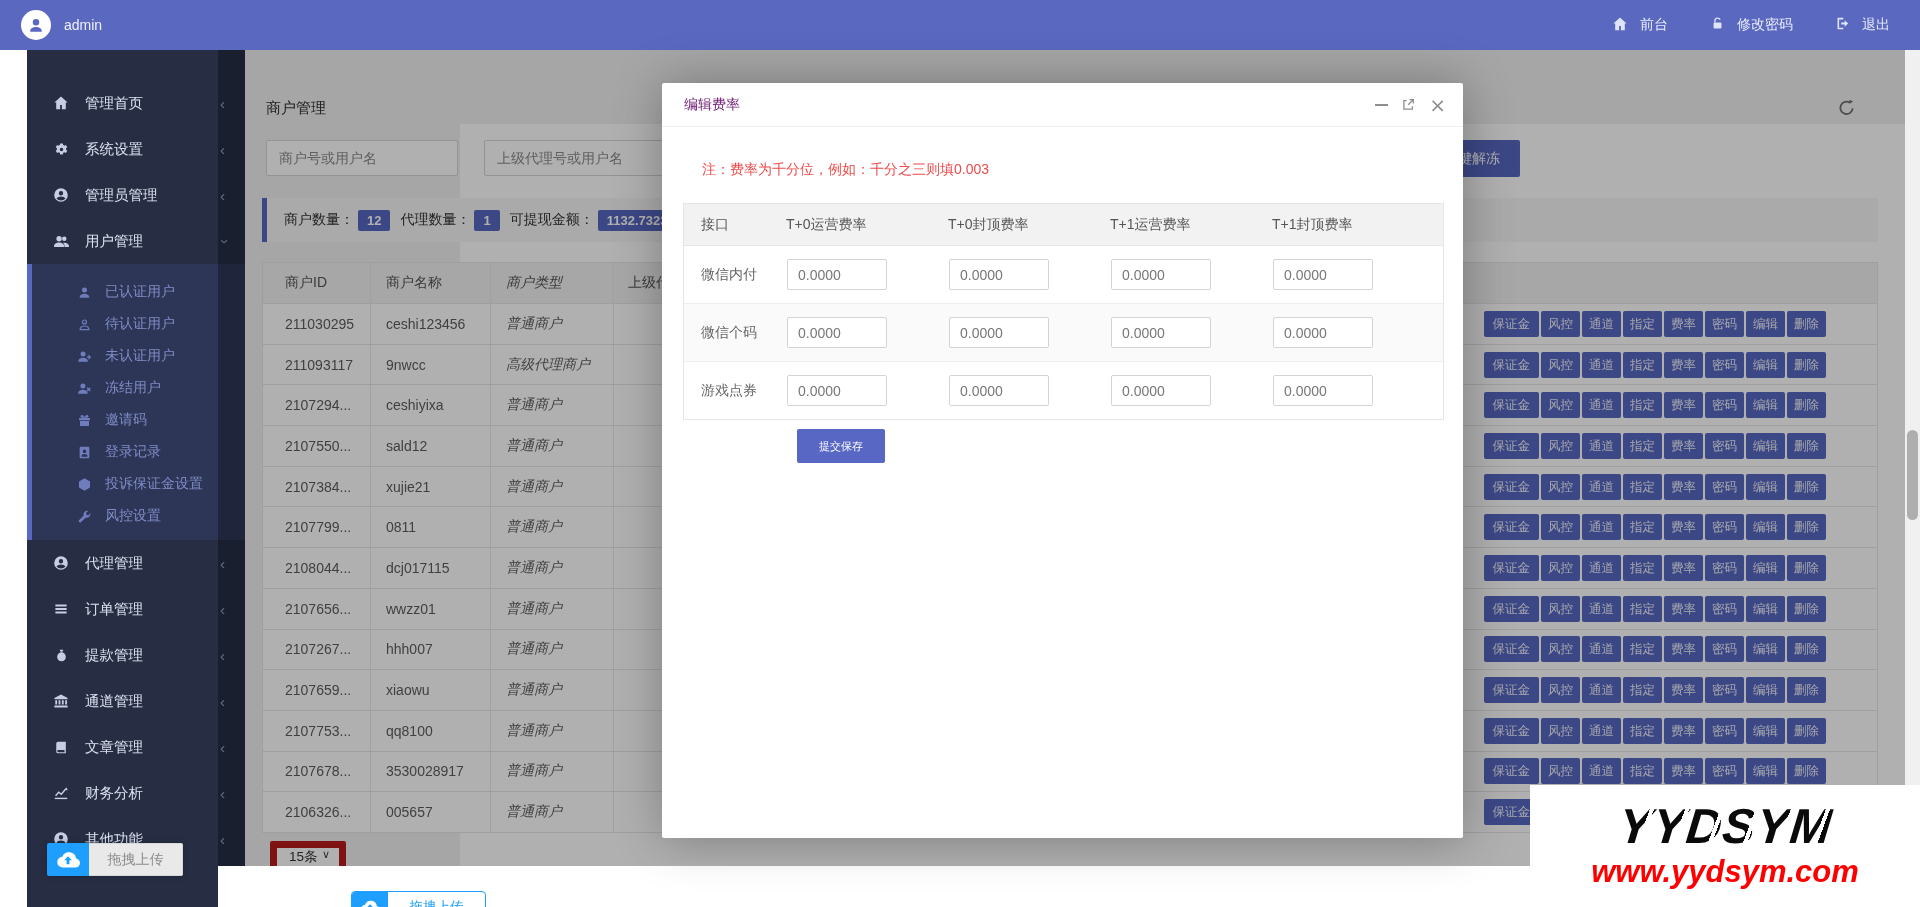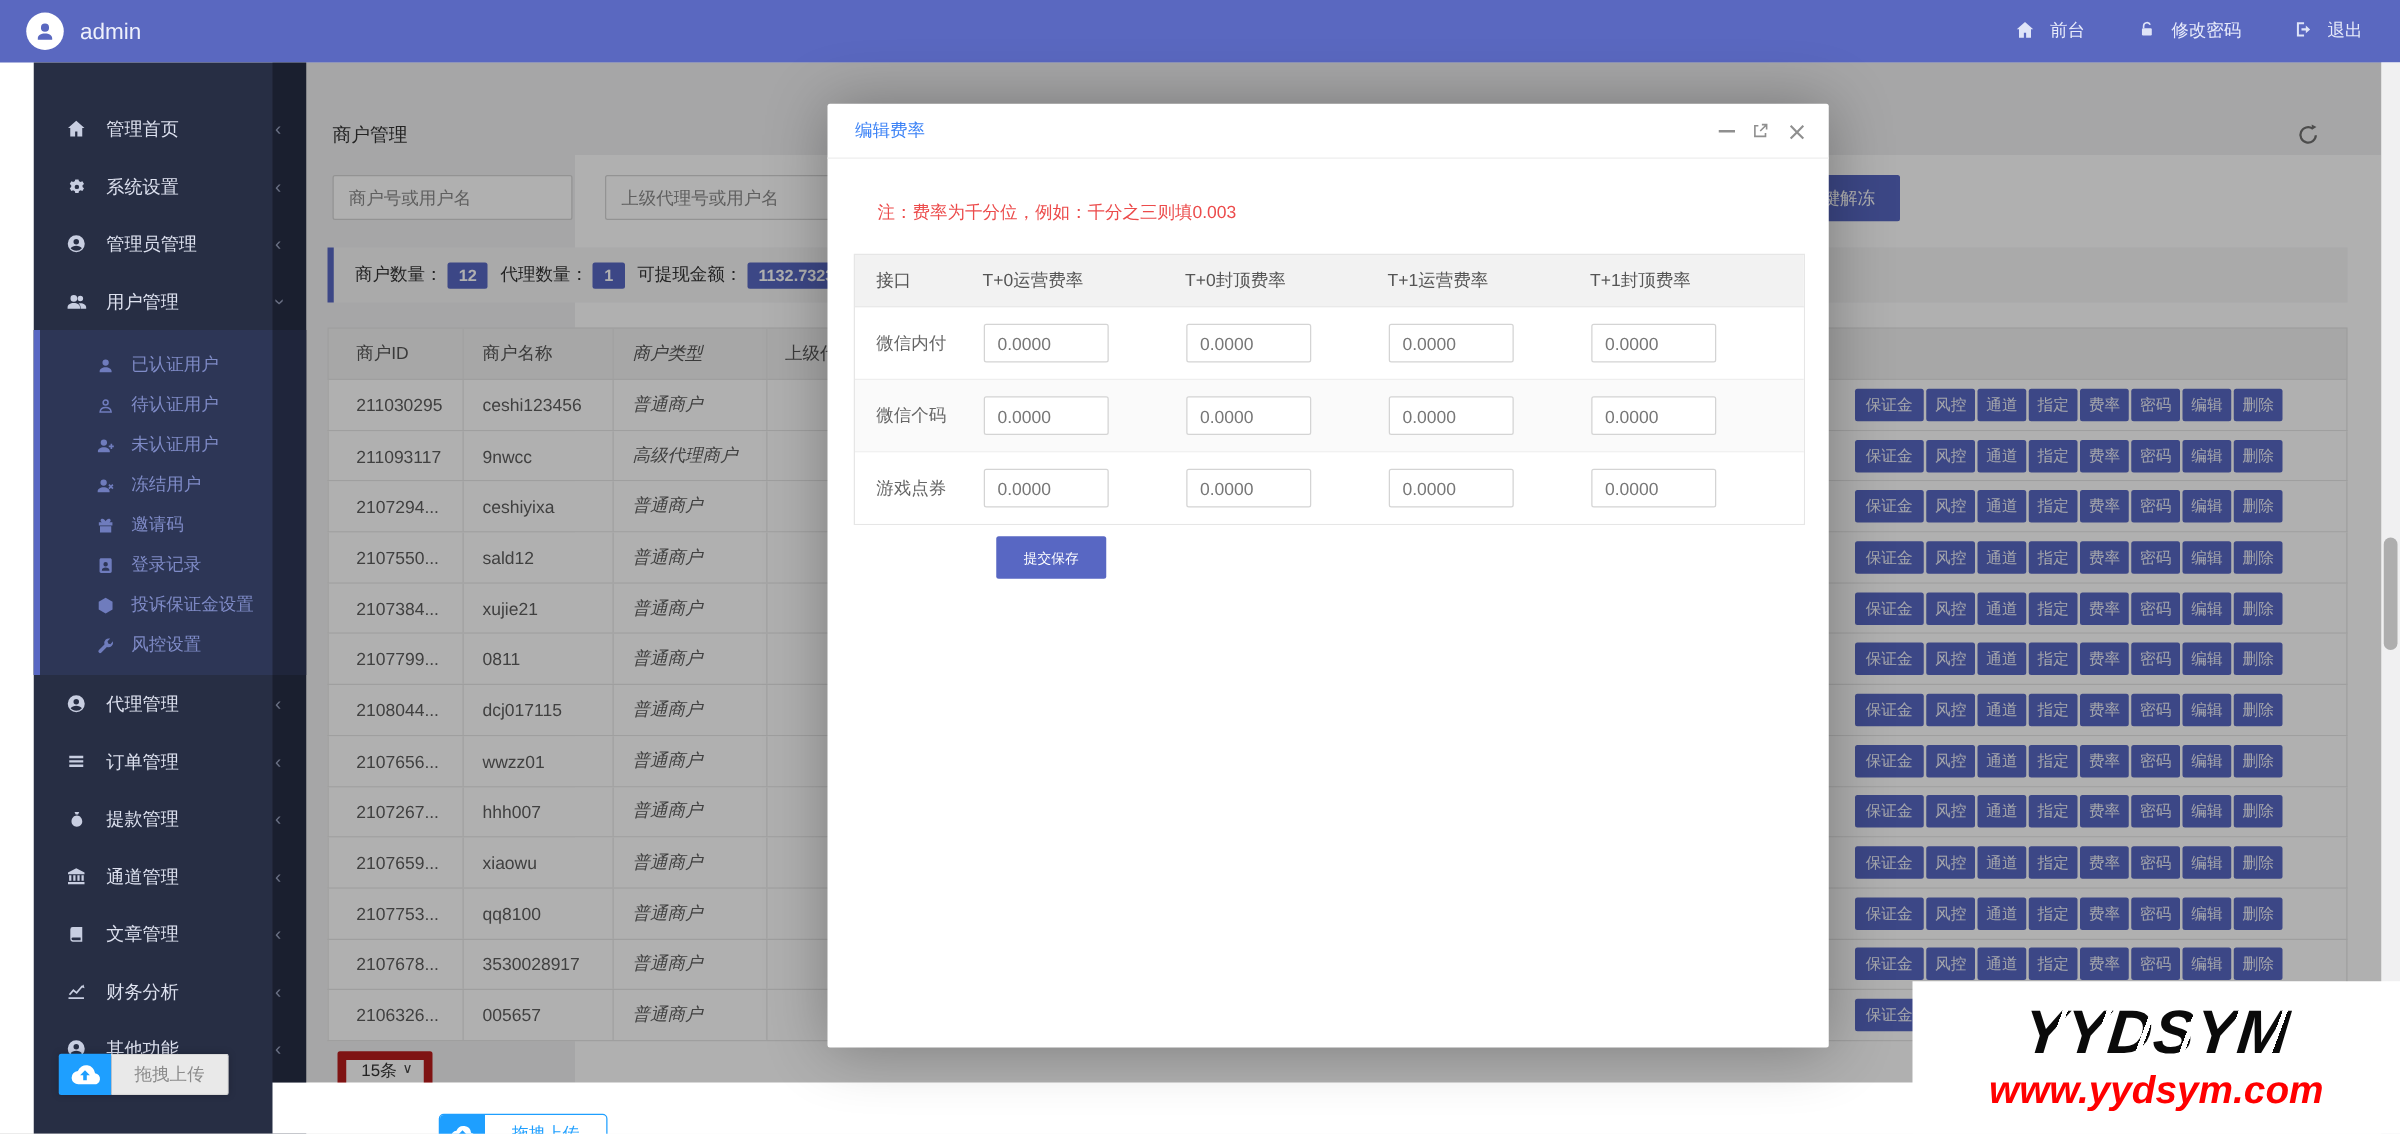--- a/index.html
+++ b/index.html
@@ -6,21 +6,21 @@
   body{width:1920px;height:907px;position:relative;overflow:hidden;background:#fff;
        font-family:"Liberation Sans","DejaVu Sans",sans-serif;}
   .icon{display:inline-flex;align-items:center;justify-content:center;}
   .icon svg{display:block;}
 
   
   .navbar{position:absolute;left:0;top:0;width:1920px;height:50px;background:#5a68c0;z-index:20;
           display:flex;align-items:center;}
   .avatar{width:30px;height:30px;border-radius:50%;background:#fff;margin-left:21px;
           display:flex;align-items:center;justify-content:center;overflow:hidden;}
-  .nav-user{color:#eef0fb;font-size:18px;margin-left:13px;}
+  .nav-user{color:#eef0fb;font-size:14px;margin-left:13px;}
   .nav-right{margin-left:auto;display:flex;align-items:center;gap:42px;margin-right:30px;}
   .nav-link{display:flex;align-items:flex-start;gap:12px;color:#e8ebfa;font-size:14px;text-decoration:none;cursor:pointer;}
   .nav-link .icon{color:#dfe4f8;}
 
   
   .sidebar{position:absolute;left:0;top:50px;width:218px;height:857px;background:#272e44;z-index:20;
            padding-top:30px;box-sizing:border-box;margin-left:27px;}
   .side-item{height:46px;display:flex;align-items:center;color:#dde1ef;font-size:14.5px;
              padding:0 20px 0 25px;cursor:pointer;}
   .side-item .icon{width:18px;margin-right:15px;color:#c8cee1;}
@@ -74,21 +74,21 @@
   .scrollbar{position:absolute;left:1905px;top:50px;width:15px;height:857px;background:#f0f0f1;z-index:45;}
   .sthumb{position:absolute;left:2px;top:380px;width:11px;height:90px;background:#aeaeae;border-radius:6px;cursor:pointer;}
 
   
   .dim{position:absolute;left:218px;top:50px;width:1687px;height:816px;background:rgba(0,0,0,.31);z-index:50;}
 
   
   .modal{position:absolute;left:662px;top:83px;width:801px;height:755px;background:#fff;z-index:100;
          box-shadow:1px 1px 50px rgba(0,0,0,.3);border-radius:2px;}
   .modal-head{height:43px;border-bottom:1px solid #eee;display:flex;align-items:center;padding-left:22px;}
-  .modal-title{font-size:14px;color:#3b82f6;}
+  .modal-title{font-size:14px;color:#701a75;}
   .modal-btns{margin-left:auto;display:flex;align-items:center;gap:14px;margin-right:17px;}
   .mmin{width:13px;height:2px;background:#8f8f8f;cursor:pointer;}
   .mrestore{cursor:pointer;display:flex;}
   .mclose{font-size:20px;color:#8f8f8f;line-height:1;cursor:pointer;font-family:"DejaVu Sans",sans-serif;}
   .modal-note{position:absolute;left:40px;top:78px;font-size:14px;color:#ec4b4b;}
   .ftable{position:absolute;left:21px;top:120px;width:761px;border:1px solid #e6e6e6;box-sizing:border-box;}
   .fhead{display:flex;height:41px;background:#f2f2f2;align-items:center;color:#555;font-size:14px;
          border-bottom:1px solid #e6e6e6;}
   .fc{box-sizing:border-box;padding-left:17px;}
   .fc1{width:85px;}

